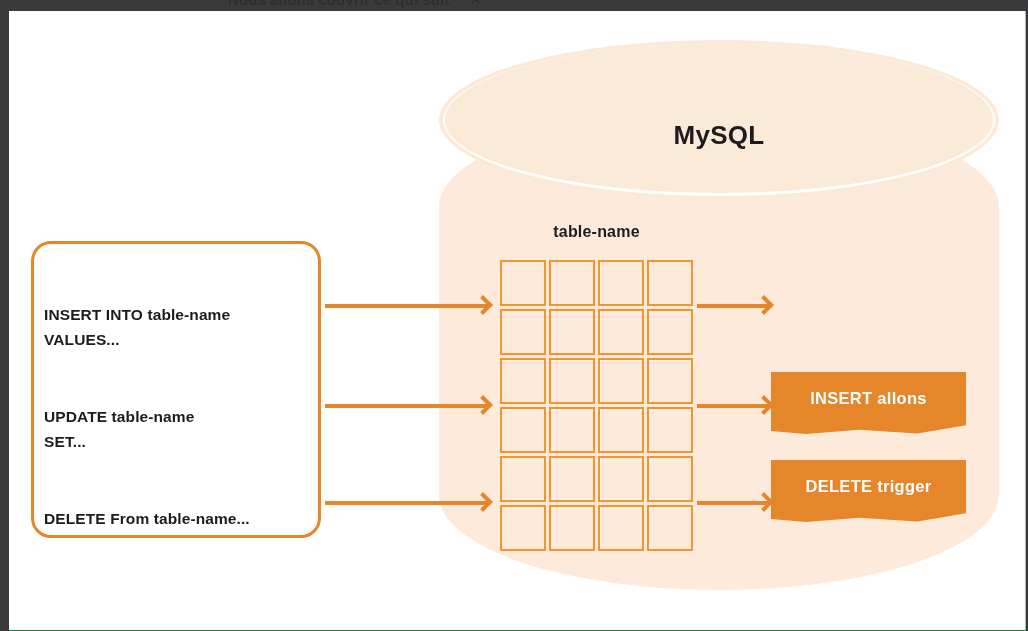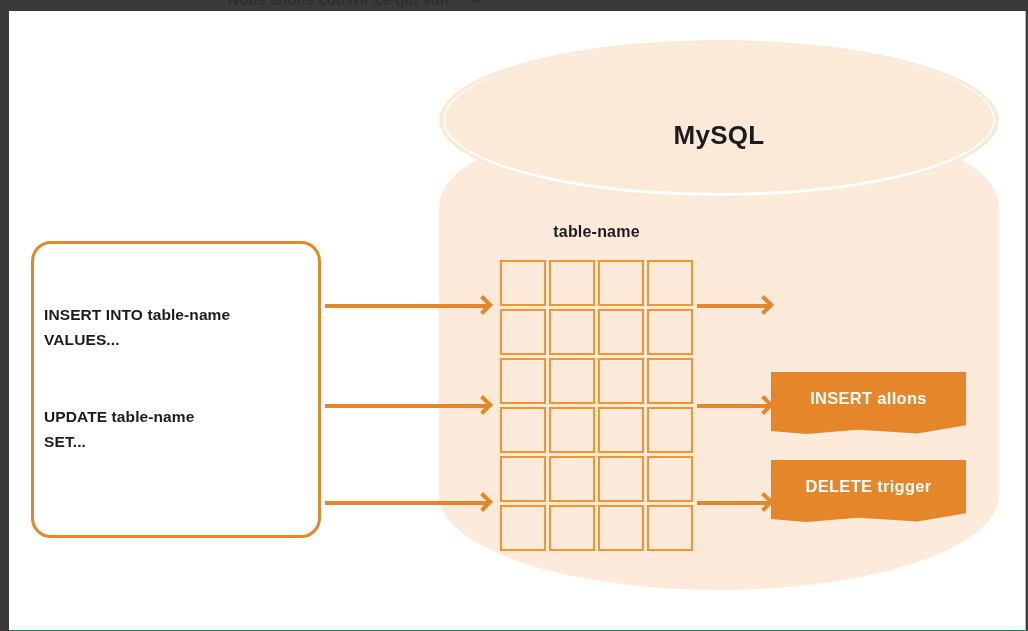--- a/index.html
+++ b/index.html
@@ -264,20 +264,21 @@
       <div id="cyl-top"></div>
       <div id="cyl-seam"></div>
       <div id="mysql-label">MySQL</div>
     </div>
 
     <div id="app-box"></div>
     <div class="app-stmt" id="app-stmt-0">INSERT INTO table-name
 VALUES...</div>
     <div class="app-stmt" id="app-stmt-1">UPDATE table-name
 SET...</div>
+    <div class="app-stmt" id="app-stmt-2">DELETE From table-name...</div>
 
     <div id="table-label">table-name</div>
     <div id="grid">
         <div class="grid-cell"></div>
         <div class="grid-cell"></div>
         <div class="grid-cell"></div>
         <div class="grid-cell"></div>
         <div class="grid-cell"></div>
         <div class="grid-cell"></div>
         <div class="grid-cell"></div>

